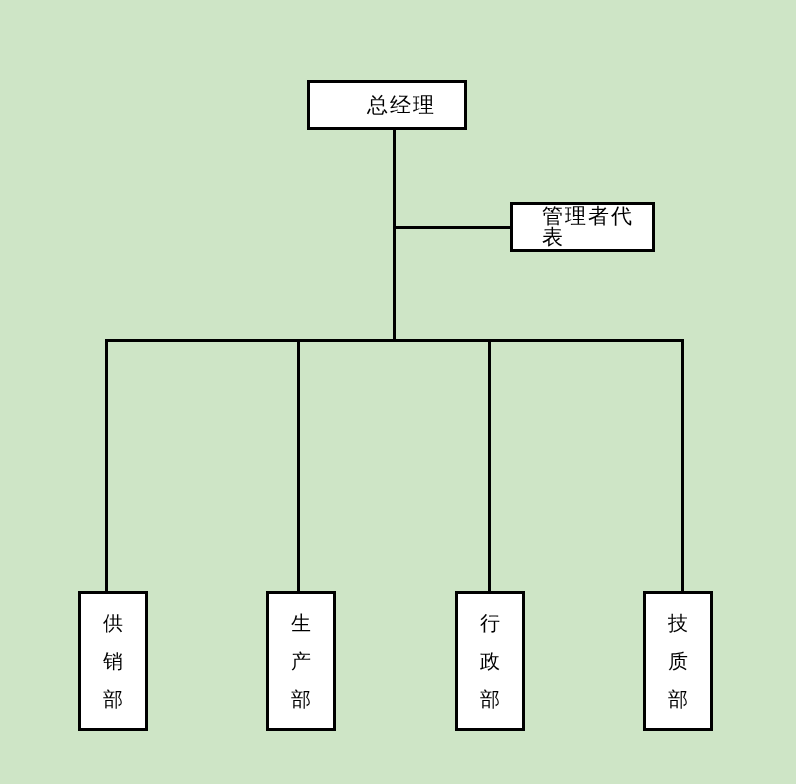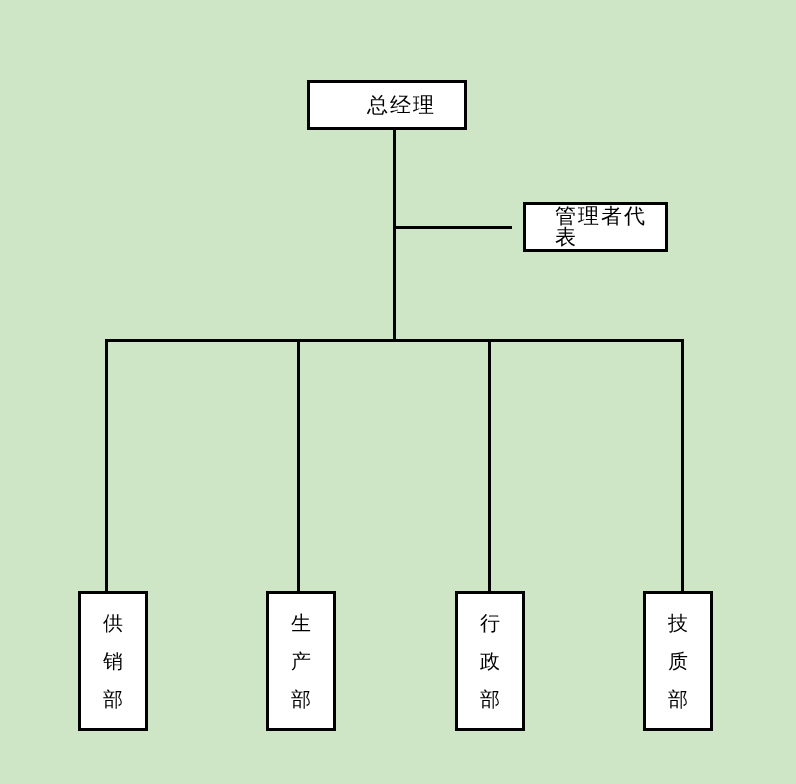--- a/index.html
+++ b/index.html
@@ -44,21 +44,21 @@
     display: block;
     margin: 9px 0;
   }
   .connector {
     position: absolute;
     background: #000000;
   }
   
   #node-gm { left: 307px; top: 80px; width: 160px; height: 50px; }
   
-  #node-mgmt-rep { left: 510px; top: 202px; width: 145px; height: 50px; margin-left: 13px; }
+  #node-mgmt-rep { left: 510px; top: 202px; width: 145px; height: 50px; }
   
   #node-dept-0 { left: 78px;  top: 591px; width: 70px; height: 140px; }
   #node-dept-1 { left: 266px; top: 591px; width: 70px; height: 140px; }
   #node-dept-2 { left: 455px; top: 591px; width: 70px; height: 140px; }
   #node-dept-3 { left: 643px; top: 591px; width: 70px; height: 140px; }
 
   
   #line-trunk       { left: 393px; top: 129px; width: 3px; height: 213px; }
   
   #line-mgmt-branch { left: 393px; top: 226px; width: 119px; height: 3px; }

